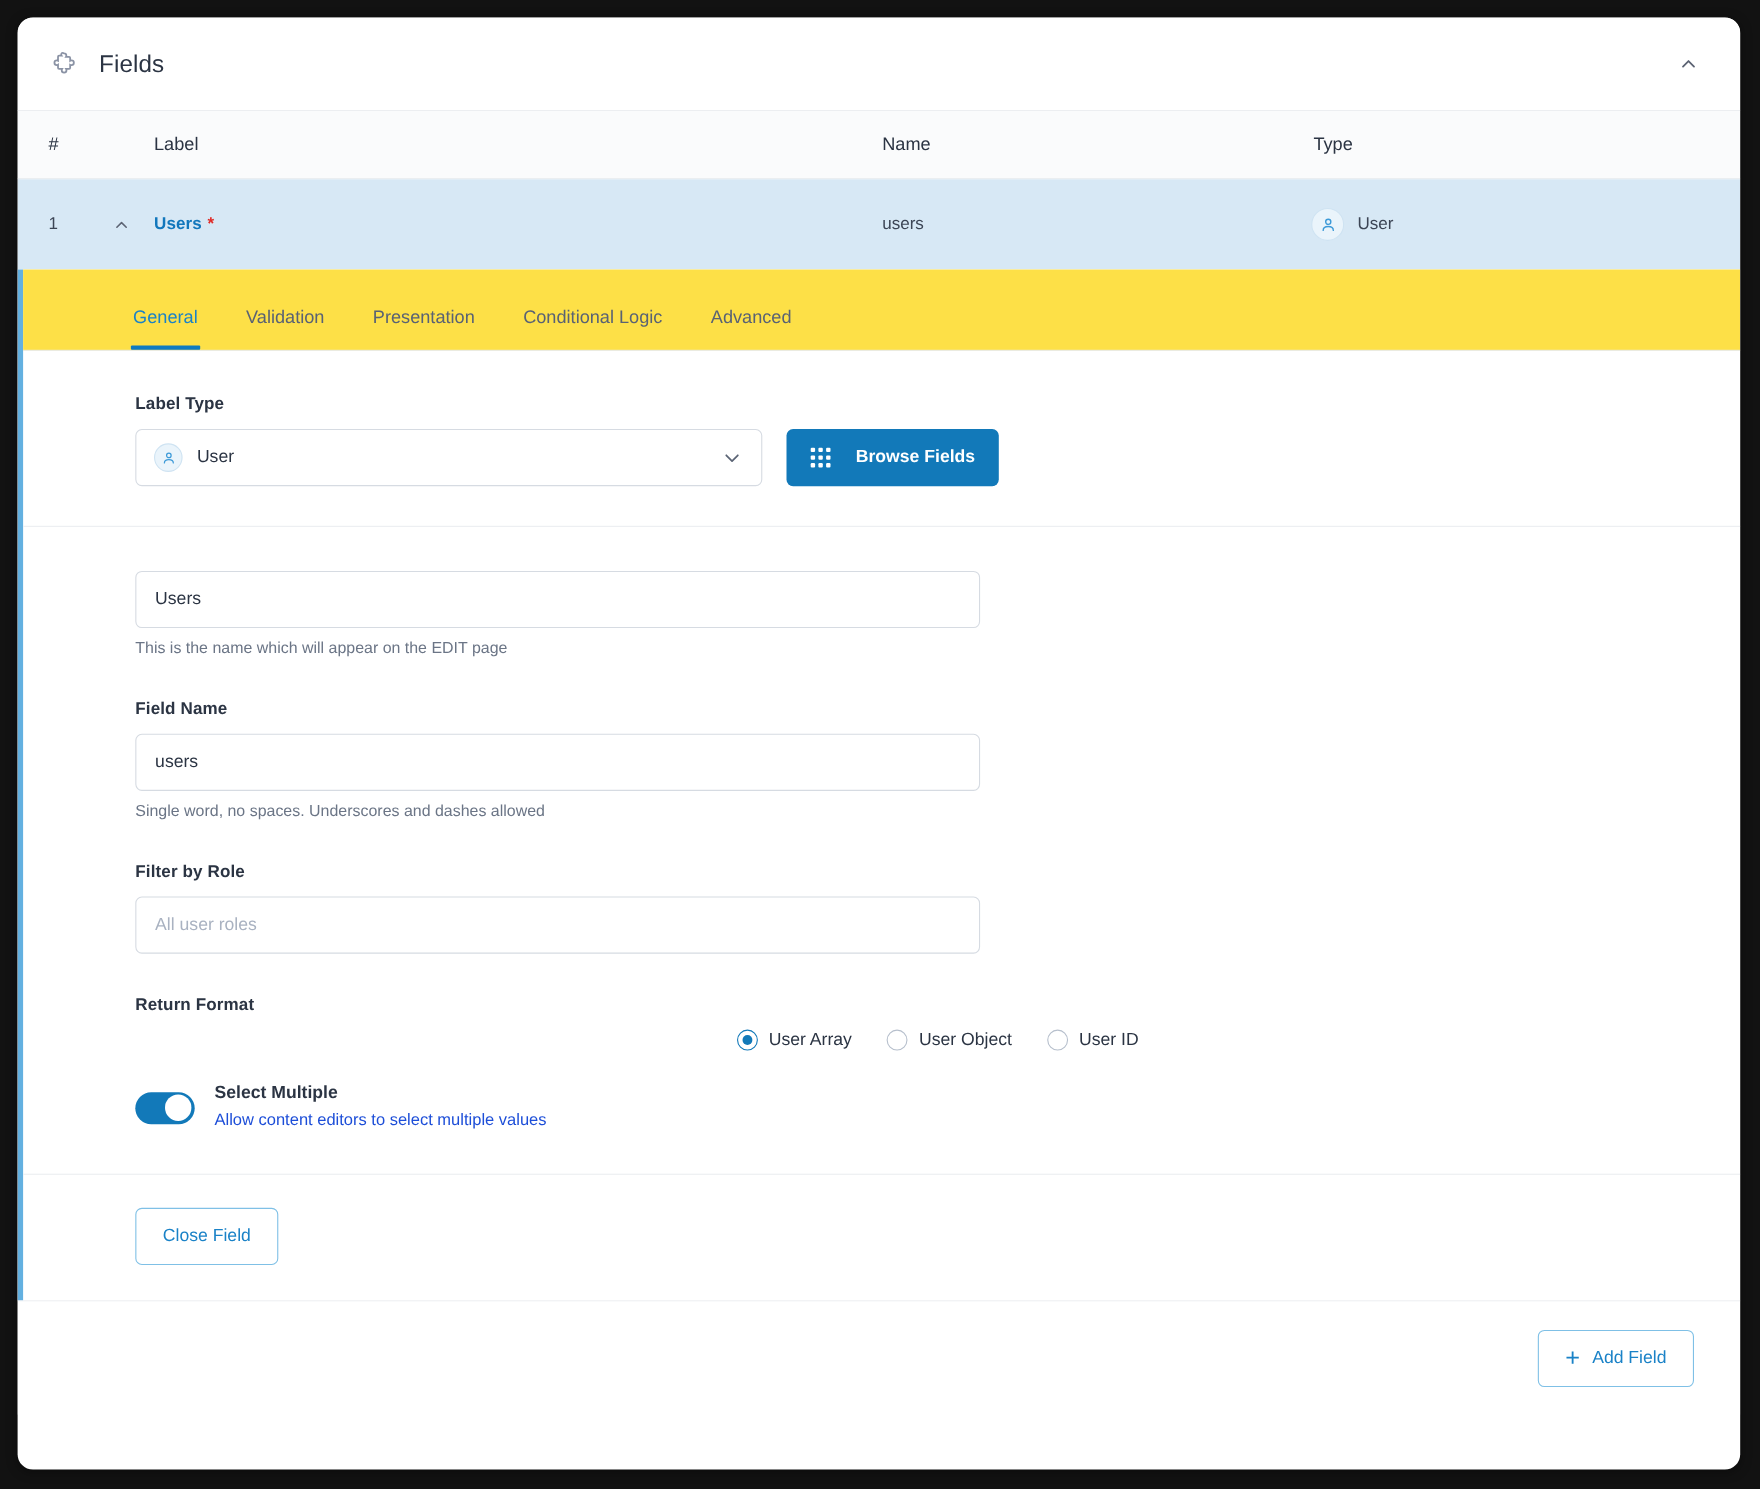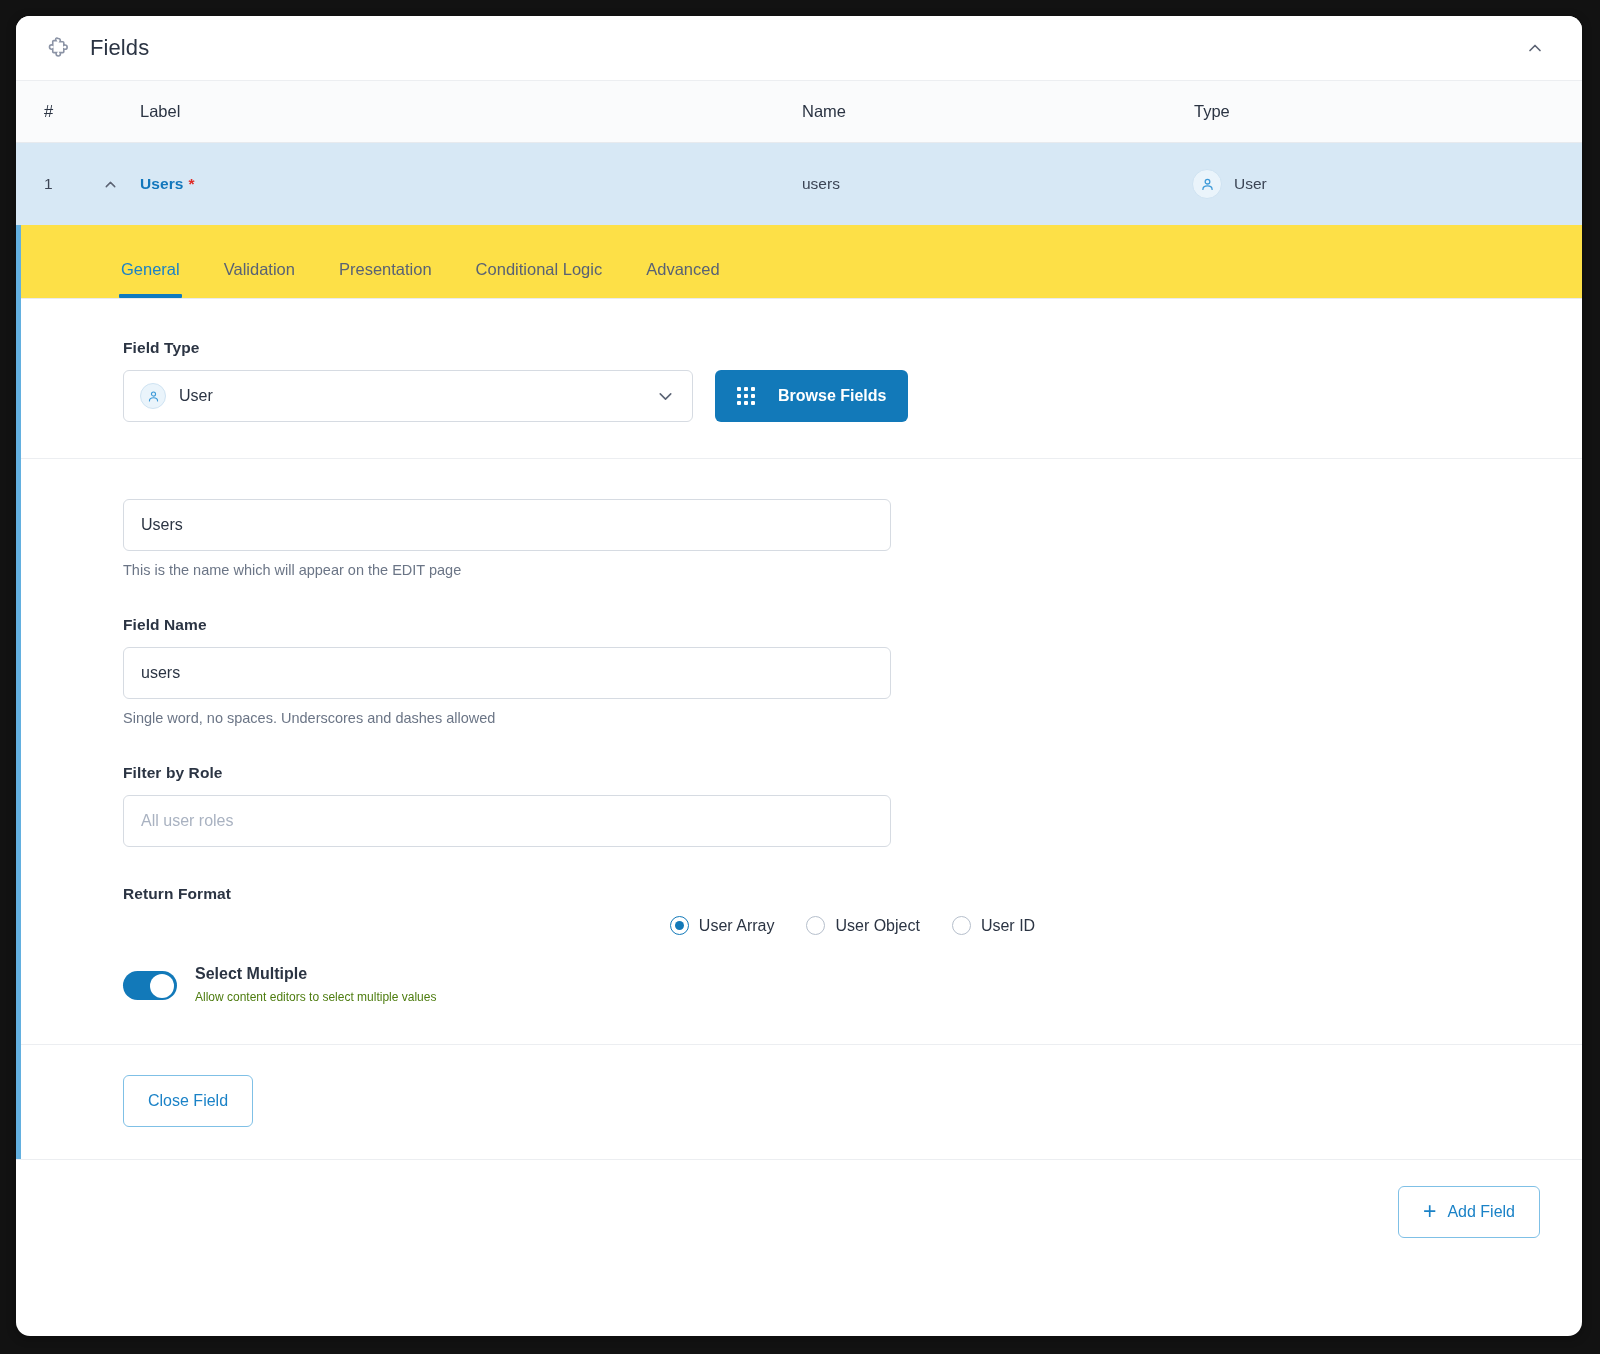--- a/index.html
+++ b/index.html
@@ -25,21 +25,21 @@
     width: 1566px;
     height: 1320px;
     background: #ffffff;
     border-radius: 14px;
     overflow: hidden;
     box-shadow: 0 2px 10px rgba(0,0,0,.35);
   }
 
   
   .card-header {
-    height: 65px;
+    height: 85px;
     display: flex;
     align-items: center;
     padding: 0 30px 0 30px;
     border-bottom: 1px solid #eceef1;
     background: #fff;
   }
   .puzzle-icon {
     width: 28px; height: 28px;
     margin-right: 16px;
     display: flex; align-items: center; justify-content: center;
@@ -229,21 +229,21 @@
   .switch {
     width: 54px; height: 29px; border-radius: 15px;
     background: #1279b9; position: relative; flex: 0 0 auto;
     cursor: pointer; margin-top: 2px;
   }
   .switch .knob {
     position: absolute; top: 2.5px; right: 3px;
     width: 24px; height: 24px; border-radius: 50%; background: #fff;
   }
   .toggle-title { font-size: 16px; font-weight: 700; color: #2b3443; }
-  .toggle-sub { font-size: 12px; color: #4d7c0f; margin-top: 7px; }
+  .toggle-sub { font-size: 15px; color: #1d4ed8; margin-top: 7px; }
 
   .btn-outline {
     height: 52px;
     padding: 0 24px;
     background: #fff;
     border: 1px solid #7fc0e6;
     border-radius: 6px;
     color: #1a82c7;
     font-size: 16px;
     font-family: "Liberation Sans", sans-serif;
@@ -316,21 +316,21 @@
 
       <div class="tabs-bar">
         <div class="tab active">General</div>
         <div class="tab">Validation</div>
         <div class="tab">Presentation</div>
         <div class="tab">Conditional Logic</div>
         <div class="tab">Advanced</div>
       </div>
 
       <div class="sec sec-fieldtype">
-        <div class="flabel">Field Type</div>
+        <div class="flabel">Label Type</div>
         <div class="row-inline">
           <div class="select-box">
             <span class="select-avatar">
               <svg width="15" height="15" viewBox="0 0 24 24" fill="none" stroke="currentColor" stroke-width="1.8" stroke-linecap="round" stroke-linejoin="round">
                 <circle cx="12" cy="8" r="3.3"></circle>
                 <path d="M5.5 19c0-3.3 2.9-5 6.5-5s6.5 1.7 6.5 5"></path>
               </svg>
             </span>
             <span>User</span>
             <span class="select-caret">

